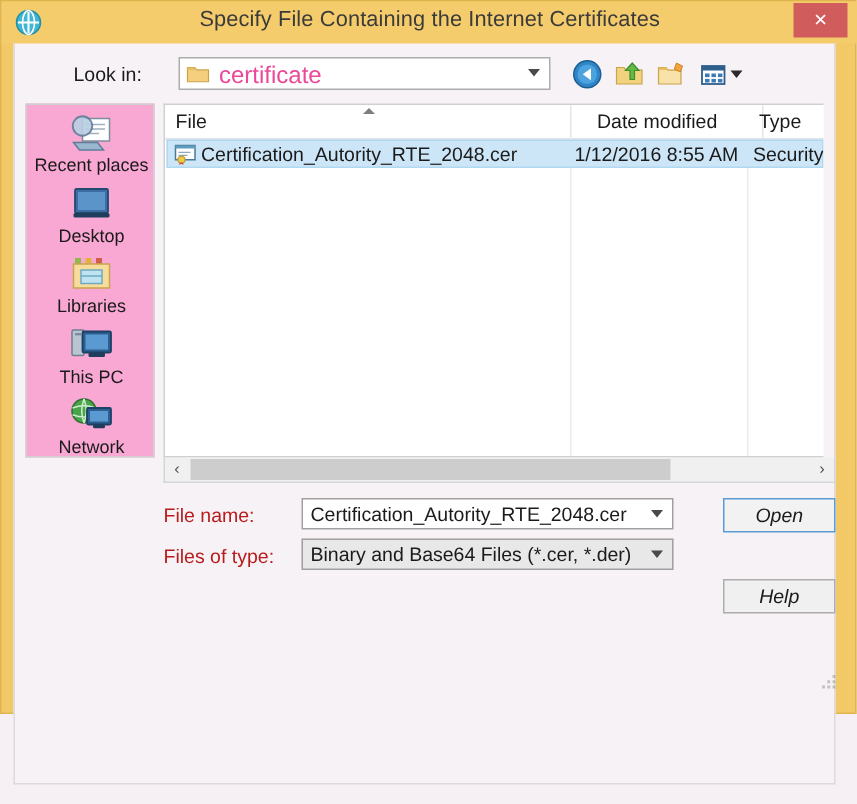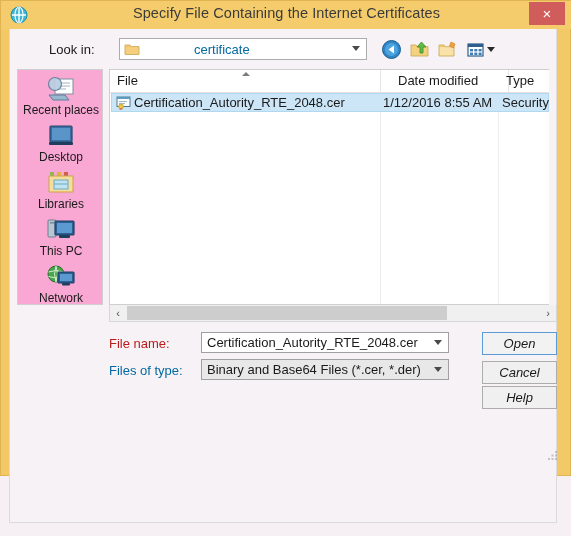--- a/index.html
+++ b/index.html
@@ -77,21 +77,21 @@
     left: 118px; top: 37px;
     width: 248px; height: 22px;
     background: #ffffff;
     border: 1px solid #acacac;
     box-sizing: border-box;
     cursor: pointer;
   }
   #lookin-combo .folder-ico { position: absolute; left: 4px; top: 3px; }
   #lookin-combo .combo-text {
     position: absolute; left: 26px; top: 3px;
-    font-size: 13px; color: #0369a1; margin-left: 48px;
+    font-size: 16px; color: #ec4899;
   }
   .combo-arrow {
     position: absolute; right: 6px; top: 7px;
     width: 0; height: 0;
     border-left: 4px solid transparent;
     border-right: 4px solid transparent;
     border-top: 5px solid #4a4a4a;
   }
 
   
@@ -232,21 +232,21 @@
     cursor: pointer;
   }
 
   
   #lbl-filename {
     position: absolute; left: 108px; top: 335px;
     font-size: 13px; color: #b91c1c;
   }
   #lbl-filetype {
     position: absolute; left: 108px; top: 362px;
-    font-size: 13px; color: #0369a1;
+    font-size: 13px; color: #b91c1c;
   }
   #filename-combo {
     position: absolute; left: 200px; top: 331px;
     width: 248px; height: 21px;
     background: #ffffff;
     border: 1px solid #a0a0a0;
     box-sizing: border-box;
     cursor: text;
   }
   #filetype-combo {
@@ -459,21 +459,20 @@
     <span class="combo-arrow"></span>
   </div>
 
   <div id="lbl-filetype">Files of type:</div>
   <div id="filetype-combo">
     <span class="field-text">Binary and Base64 Files (*.cer, *.der)</span>
     <span class="combo-arrow"></span>
   </div>
 
   <div class="dlg-button" id="btn-open">Open</div>
-  <div class="dlg-button" id="btn-cancel">Cancel</div>
   <div class="dlg-button" id="btn-help">Help</div>
 
   <span id="resize-grip">
     <svg width="12" height="12" viewBox="0 0 12 12">
       <g fill="#8a8a8a">
         <rect x="9" y="9" width="2" height="2"></rect>
         <rect x="5.5" y="9" width="2" height="2"></rect>
         <rect x="9" y="5.5" width="2" height="2"></rect>
         <rect x="2" y="9" width="2" height="2"></rect>
         <rect x="9" y="2" width="2" height="2"></rect>

